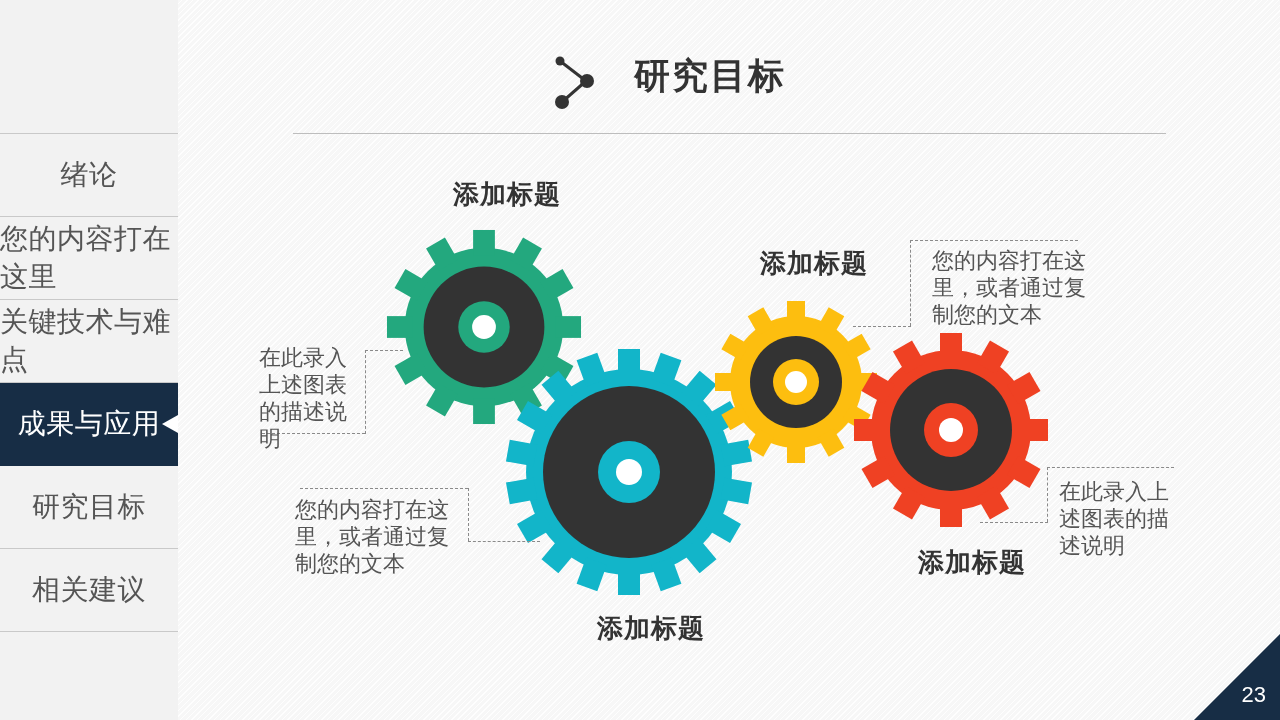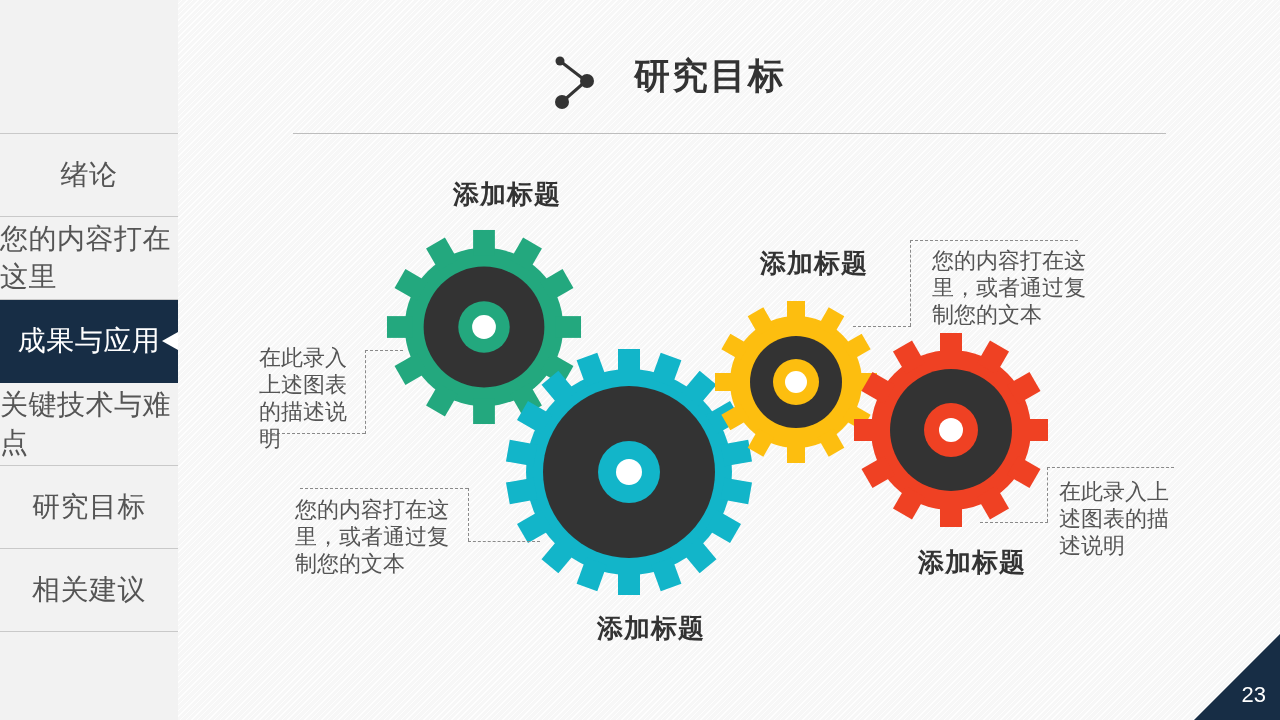--- a/index.html
+++ b/index.html
@@ -41,26 +41,26 @@
 <body>
 
 <div class="sidebar">
   <div class="nav">
     <div class="nav-item">
         <span>绪论</span>
       </div>
     <div class="nav-item">
         <span>您的内容打在这里</span>
       </div>
+    <div class="nav-item">
+        <span>关键技术与难点</span>
+      </div>
     <div class="nav-item active">
         <span>成果与应用</span>
         <span class="pointer"></span>
-      </div>
-    <div class="nav-item">
-        <span>关键技术与难点</span>
       </div>
     <div class="nav-item">
         <span>研究目标</span>
       </div>
     <div class="nav-item">
         <span>相关建议</span>
       </div>
   </div>
 </div>
 

